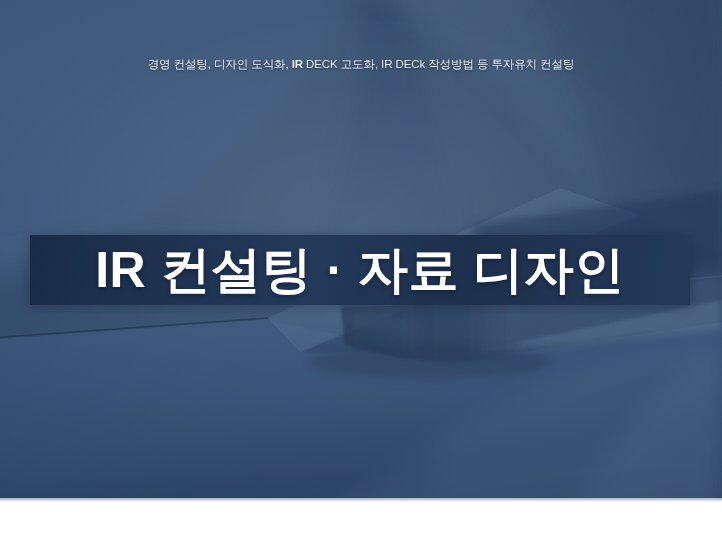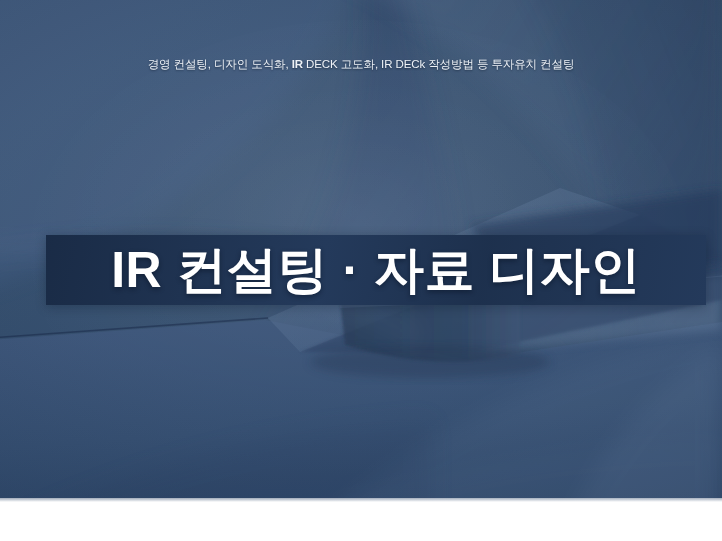--- a/index.html
+++ b/index.html
@@ -74,21 +74,20 @@
 
   
   .title-band {
     position: absolute;
     left: 30px;
     top: 235px;
     width: 660px;
     height: 70px;
     background: #23395a;
     box-shadow: 0 2px 10px rgba(8,18,34,0.28);
-    margin-left: 16px;
   }
   .title-band-inner {
     position: absolute;
     inset: 0;
     background: linear-gradient(100deg,
       rgba(18,32,54,0.55) 0%,
       rgba(40,62,96,0.18) 42%,
       rgba(22,38,62,0.45) 66%,
       rgba(44,66,100,0.10) 100%);
     pointer-events: none;

